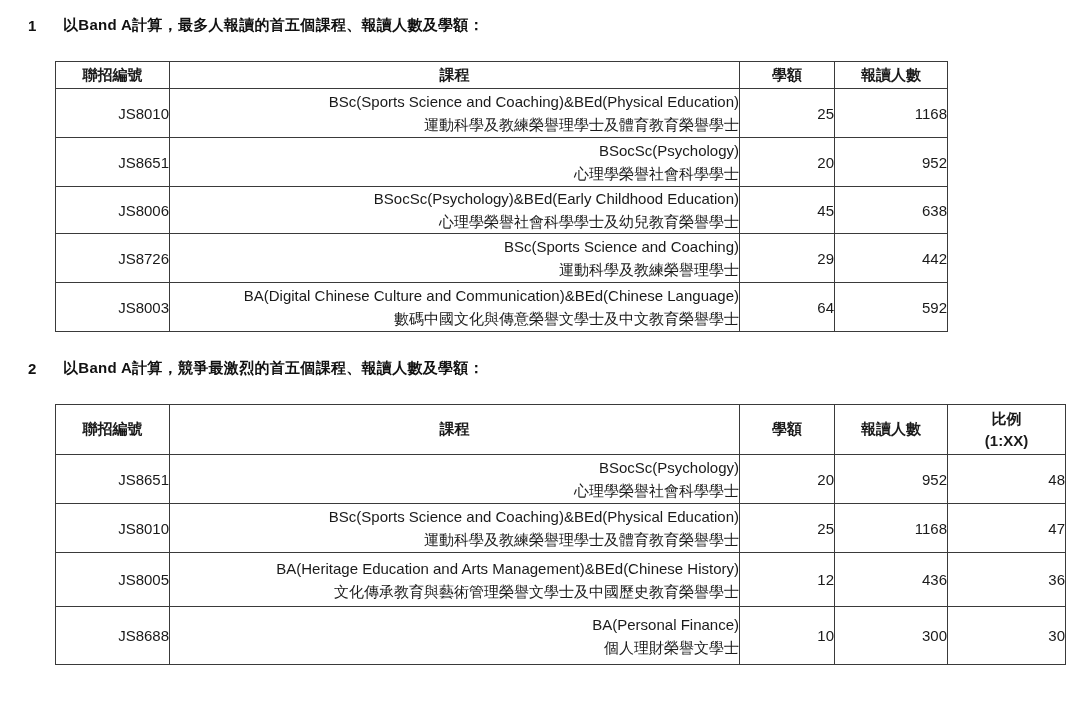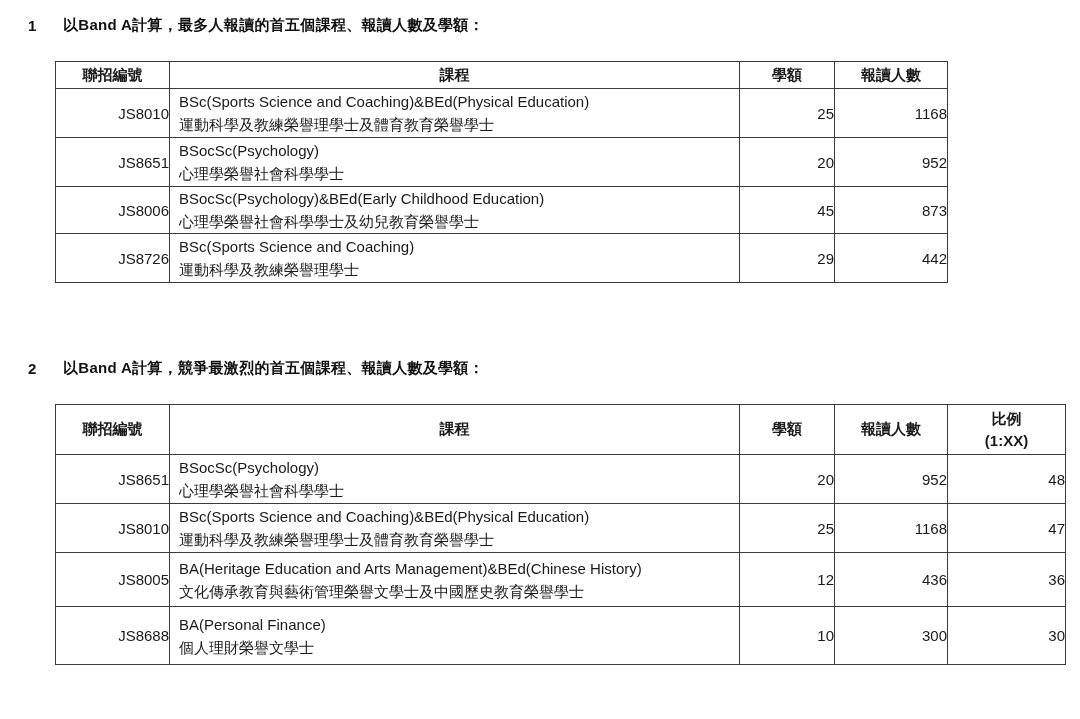--- a/index.html
+++ b/index.html
@@ -13,21 +13,21 @@
   }
   .heading .num { position: absolute; left: 28px; width: 20px; }
   .heading .txt { position: absolute; left: 63px; white-space: nowrap; letter-spacing: 0.3px; }
   table {
     position: absolute; border-collapse: collapse; table-layout: fixed;
     font-size: 15px;
   }
   td, th { border: 1.3px solid #3a3a3a; padding: 0; }
   th { font-weight: bold; text-align: center; font-size: 15px; color: #1a1a1a; }
   td.center { text-align: right; }
-  td.course { text-align: left; padding-left: 9px; line-height: 23px; }
+  td.course { text-align: right; padding-left: 9px; line-height: 23px; }
   td.course span { display: block; white-space: nowrap; }
   .hdr-ratio span { display: block; line-height: 22px; }
 </style>
 </head>
 <body>
 
 <div class="heading" style="top:15px;height:20px;">
   <span class="num">1</span>
   <span class="txt">以Band A計算，最多人報讀的首五個課程、報讀人數及學額：</span>
 </div>
@@ -64,30 +64,39 @@
     <td class="center">20</td>
     <td class="center">952</td>
   </tr>
   <tr style="height:43px;">
     <td class="center">JS8006</td>
     <td class="course">
           <span>BSocSc(Psychology)&amp;BEd(Early Childhood Education)</span>
           <span>心理學榮譽社會科學學士及幼兒教育榮譽學士</span>
         </td>
     <td class="center">45</td>
-    <td class="center">873</td>
+    <td class="center">638</td>
   </tr>
   <tr style="height:49px;">
     <td class="center">JS8726</td>
     <td class="course">
           <span>BSc(Sports Science and Coaching)</span>
           <span>運動科學及教練榮譽理學士</span>
         </td>
     <td class="center">29</td>
     <td class="center">442</td>
+  </tr>
+  <tr style="height:49px;">
+    <td class="center">JS8003</td>
+    <td class="course">
+          <span>BA(Digital Chinese Culture and Communication)&amp;BEd(Chinese Language)</span>
+          <span>數碼中國文化與傳意榮譽文學士及中文教育榮譽學士</span>
+        </td>
+    <td class="center">64</td>
+    <td class="center">592</td>
   </tr>
 </tbody>
   </table>
 
 <div class="heading" style="top:358px;height:20px;">
   <span class="num">2</span>
   <span class="txt">以Band A計算，競爭最激烈的首五個課程、報讀人數及學額：</span>
 </div>
 
 <table style="left:55px;top:404px;width:1010px;">

